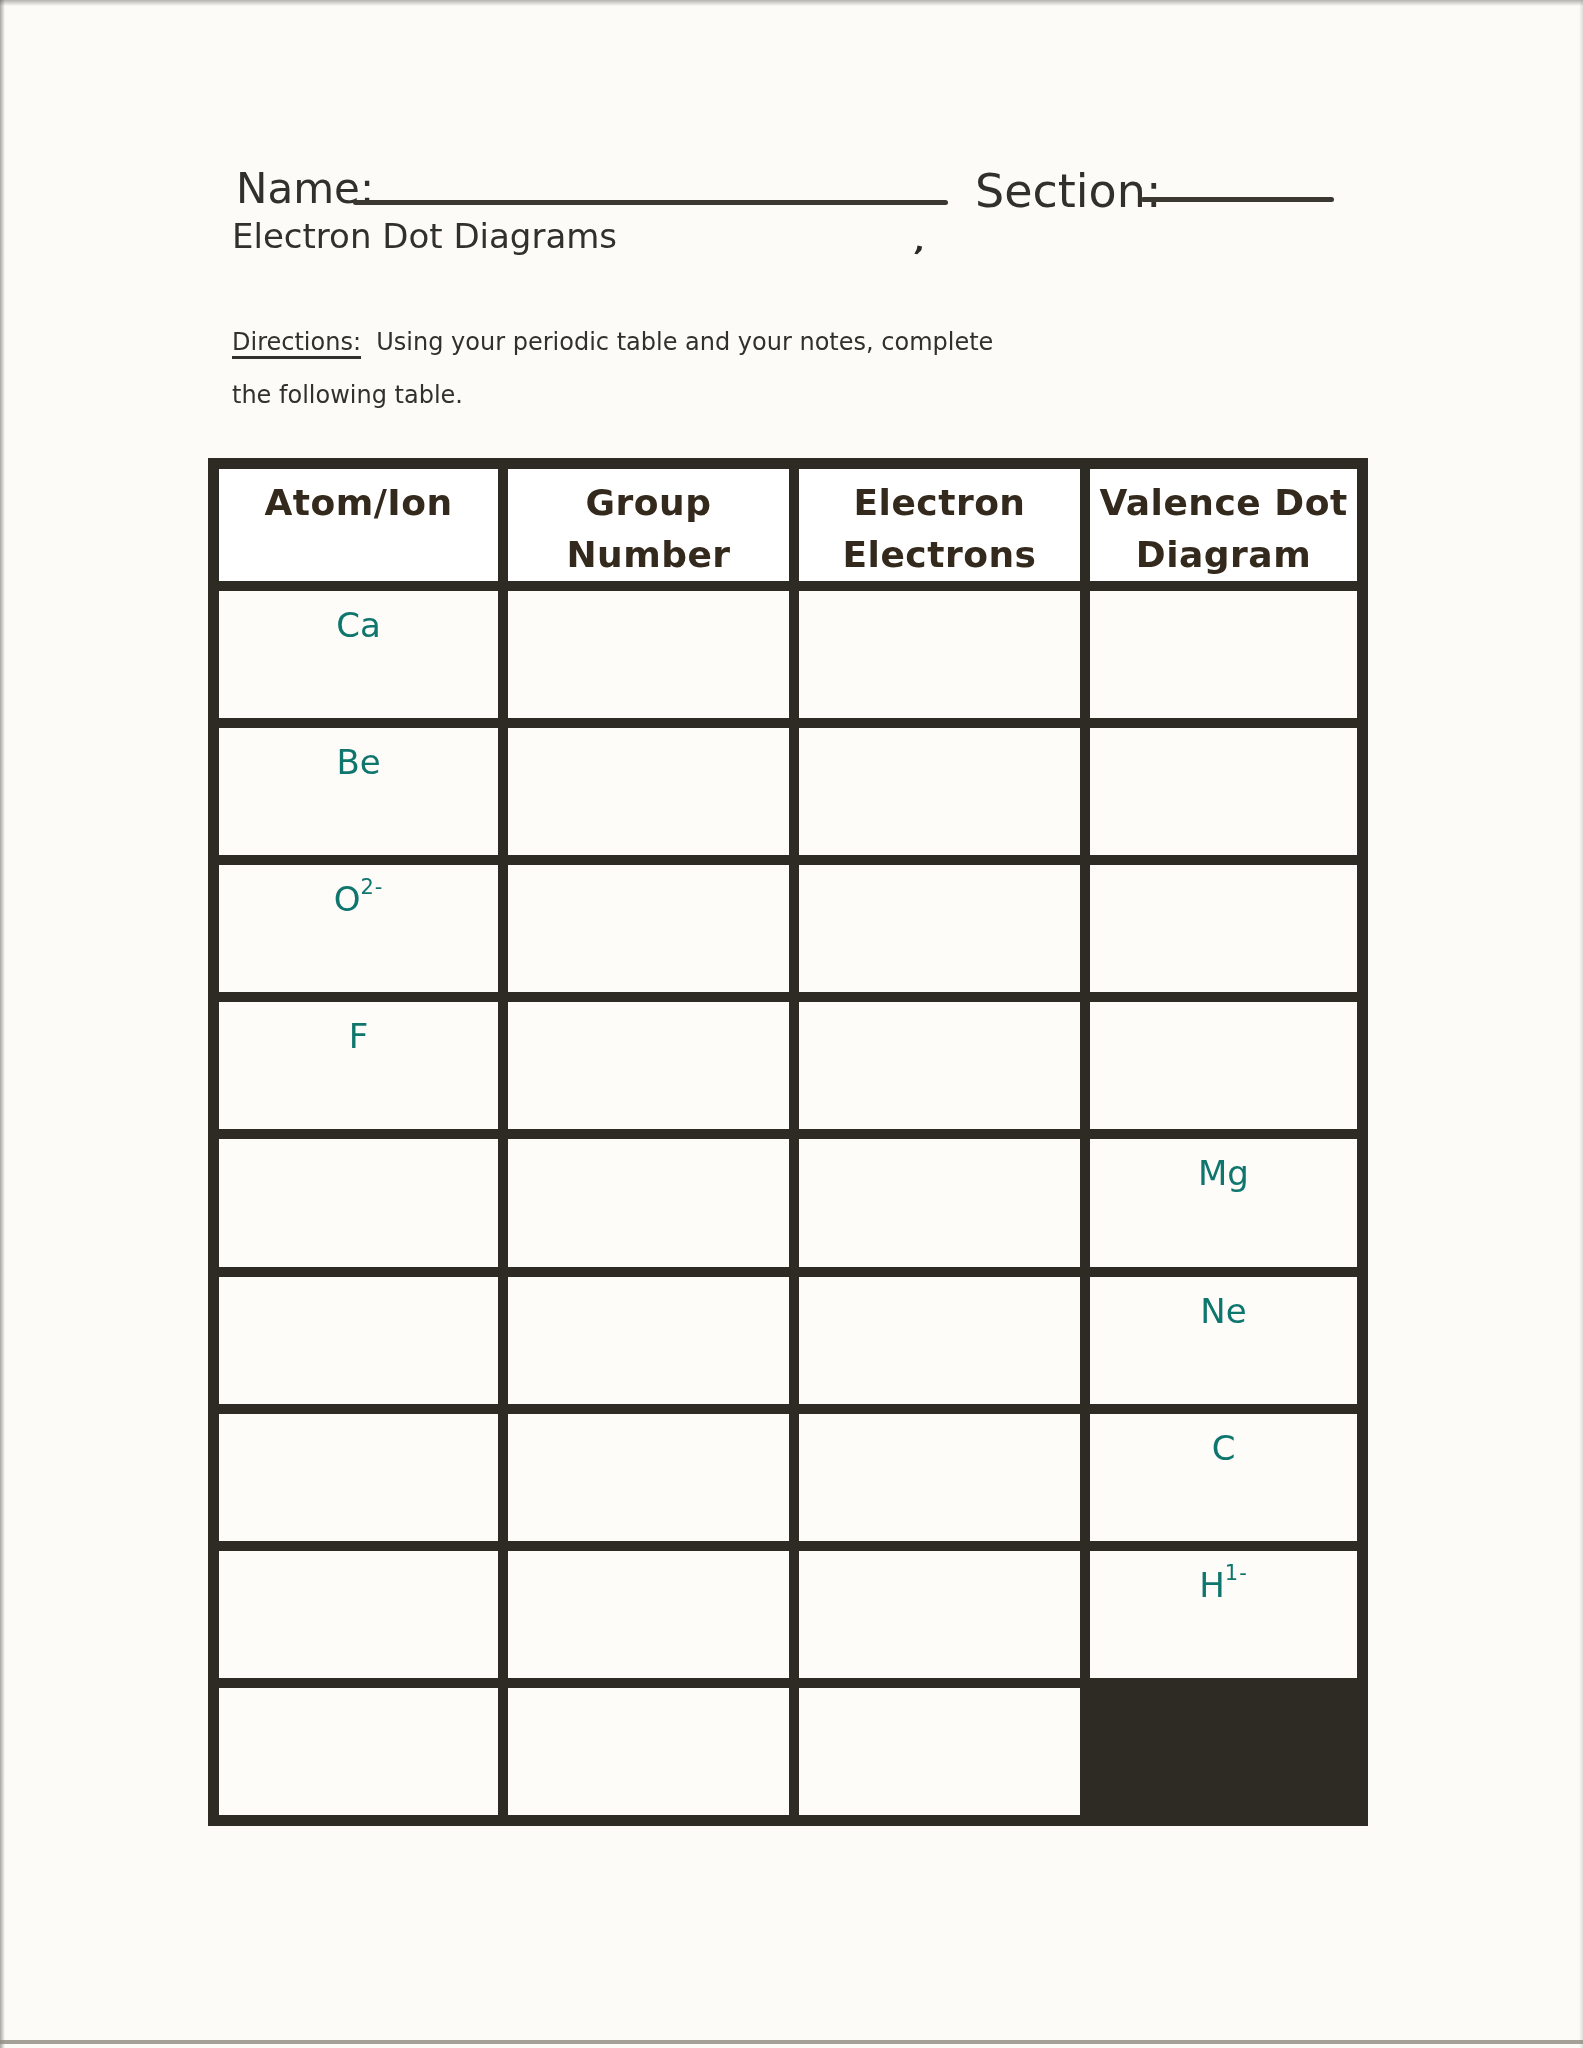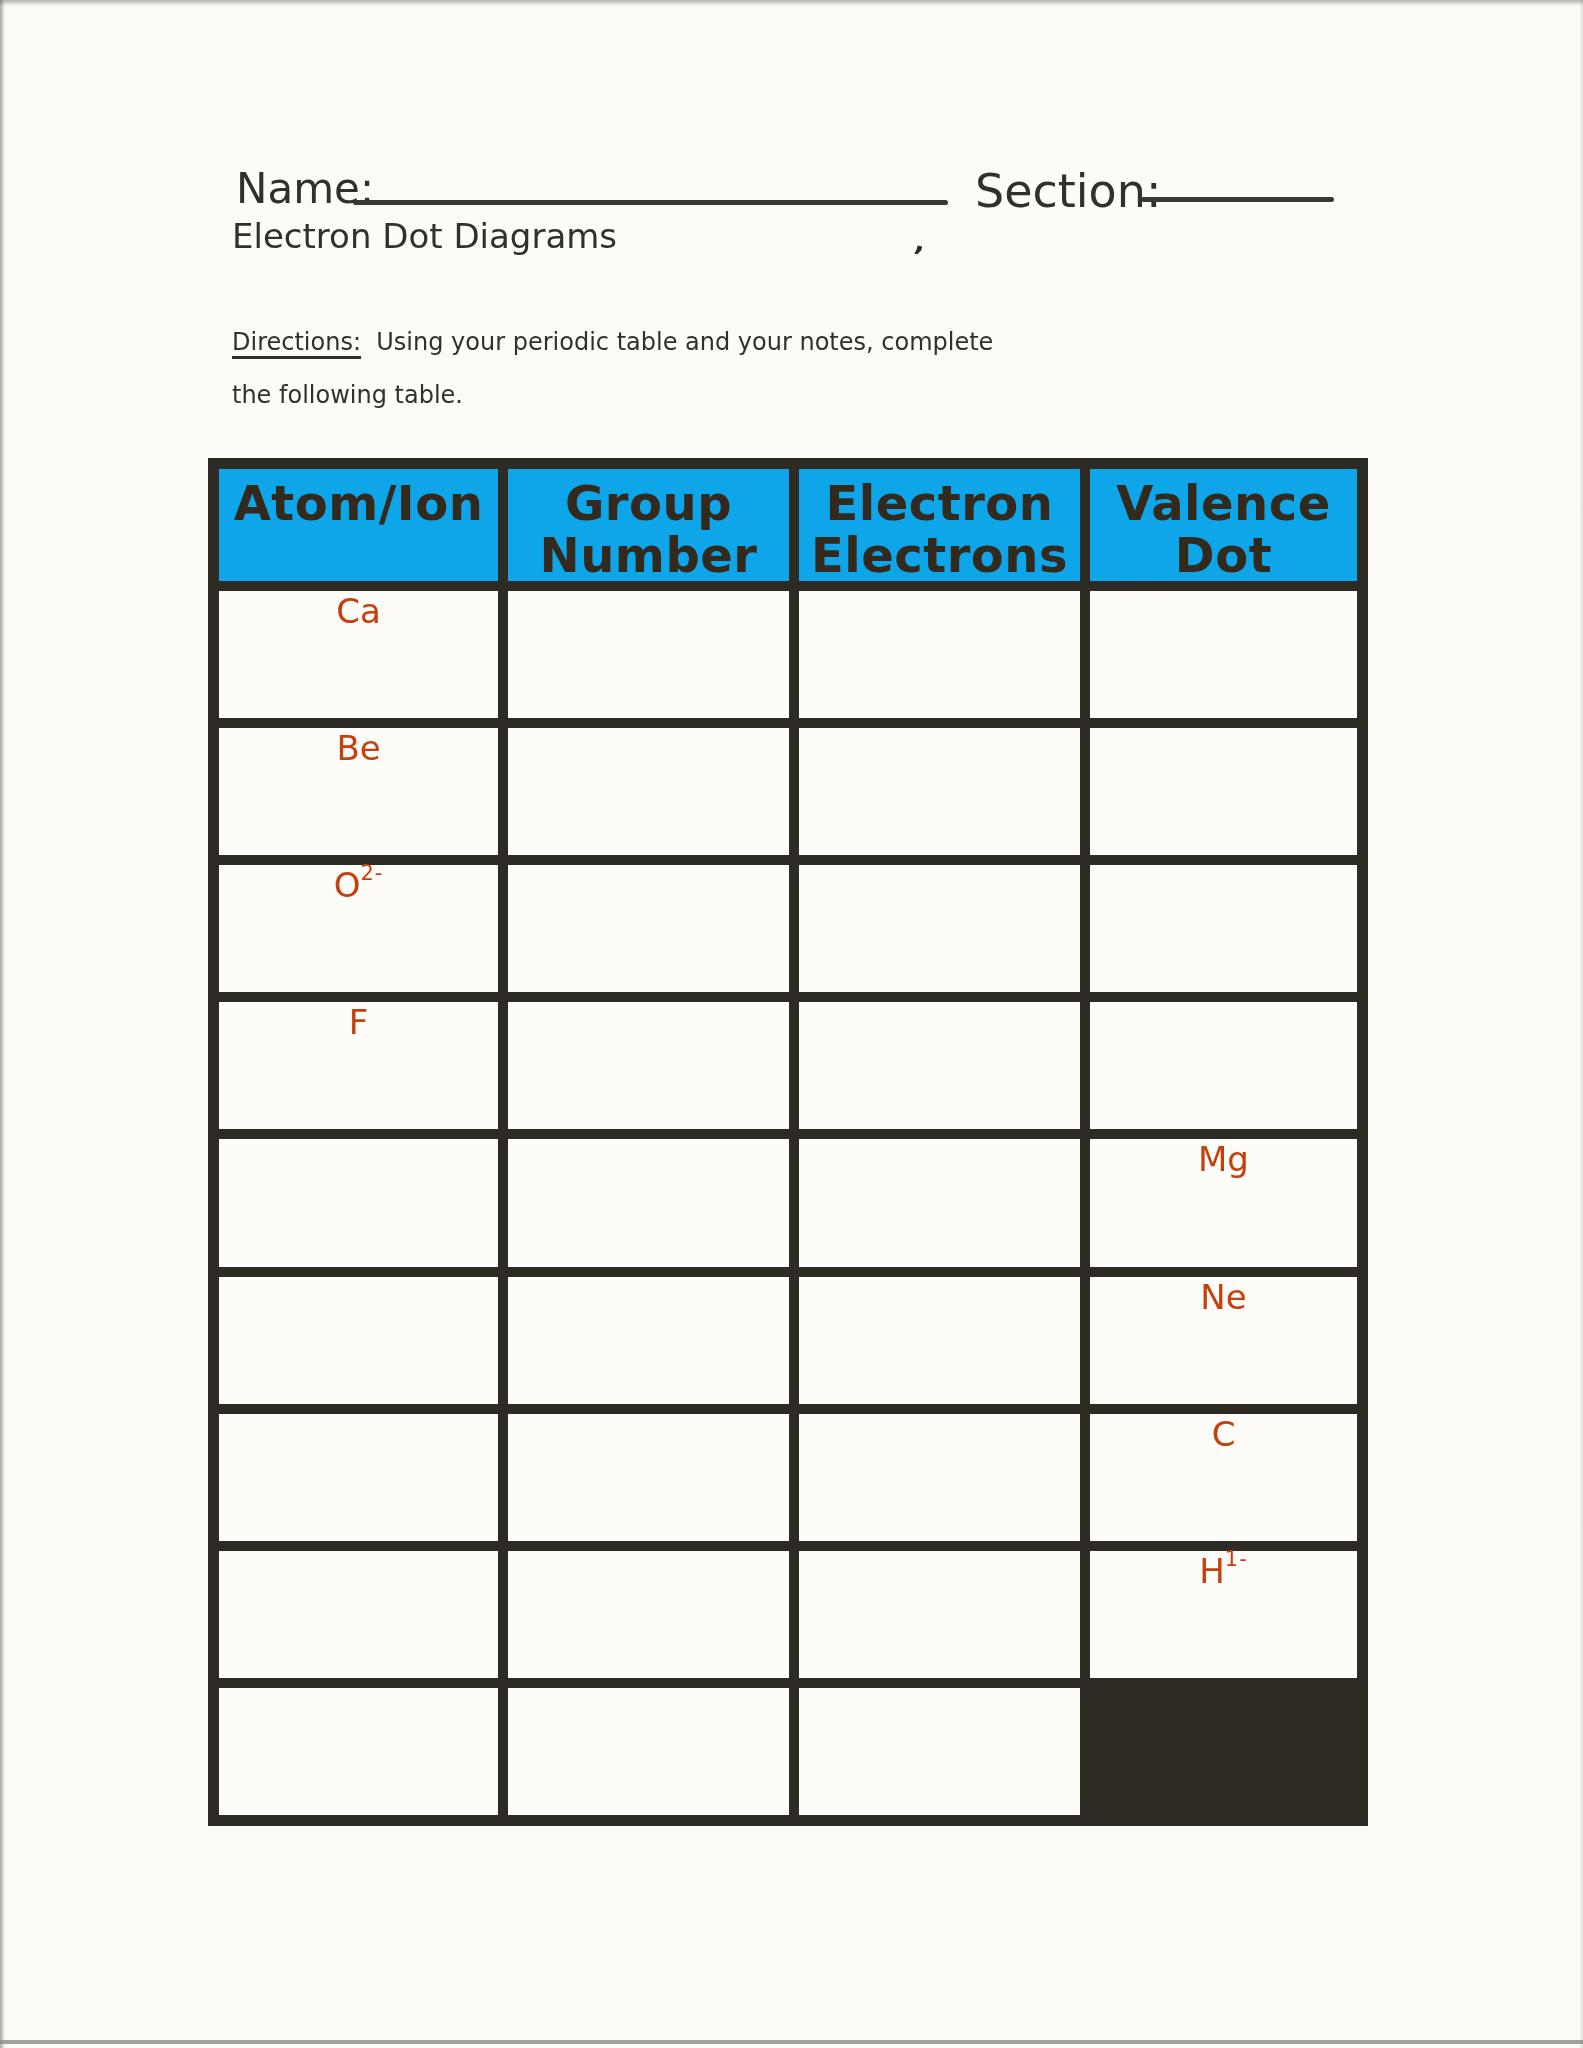--- a/index.html
+++ b/index.html
@@ -38,29 +38,29 @@
   .worksheet-table {
     position:absolute; left:208px; top:458px; width:1160px; height:1368px;
     background:#2e2a24; padding:11px;
     display:grid;
     grid-template-columns:279px 281px 281px 1fr;
     grid-template-rows:112px repeat(9, 1fr);
     gap:10px;
   }
   .cell { background:#fdfcf9; }
   .cell.header {
-    background:#0ea5e9;
+    background:#ffffff;
     display:flex; flex-direction:column; align-items:center;
     padding-top:8px; text-align:center;
-    font-size:48px; font-weight:bold; line-height:52px; color:#33291c;
+    font-size:36px; font-weight:bold; line-height:52px; color:#33291c;
     letter-spacing:.5px;
   }
   .cell.symbol {
     display:flex; justify-content:center; align-items:flex-start;
-    font-size:34px; color:#c2410c;
+    padding-top:14px; font-size:34px; color:#0f766e;
   }
   .cell.symbol sup { font-size:21px; vertical-align:super; position:relative; top:-4px; letter-spacing:1px; }
 </style>
 </head>
 <body>
 
 <div class="edge-top"></div>
 <div class="edge-left"></div>
 <div class="edge-right"></div>
 <div class="edge-bottom"></div>

